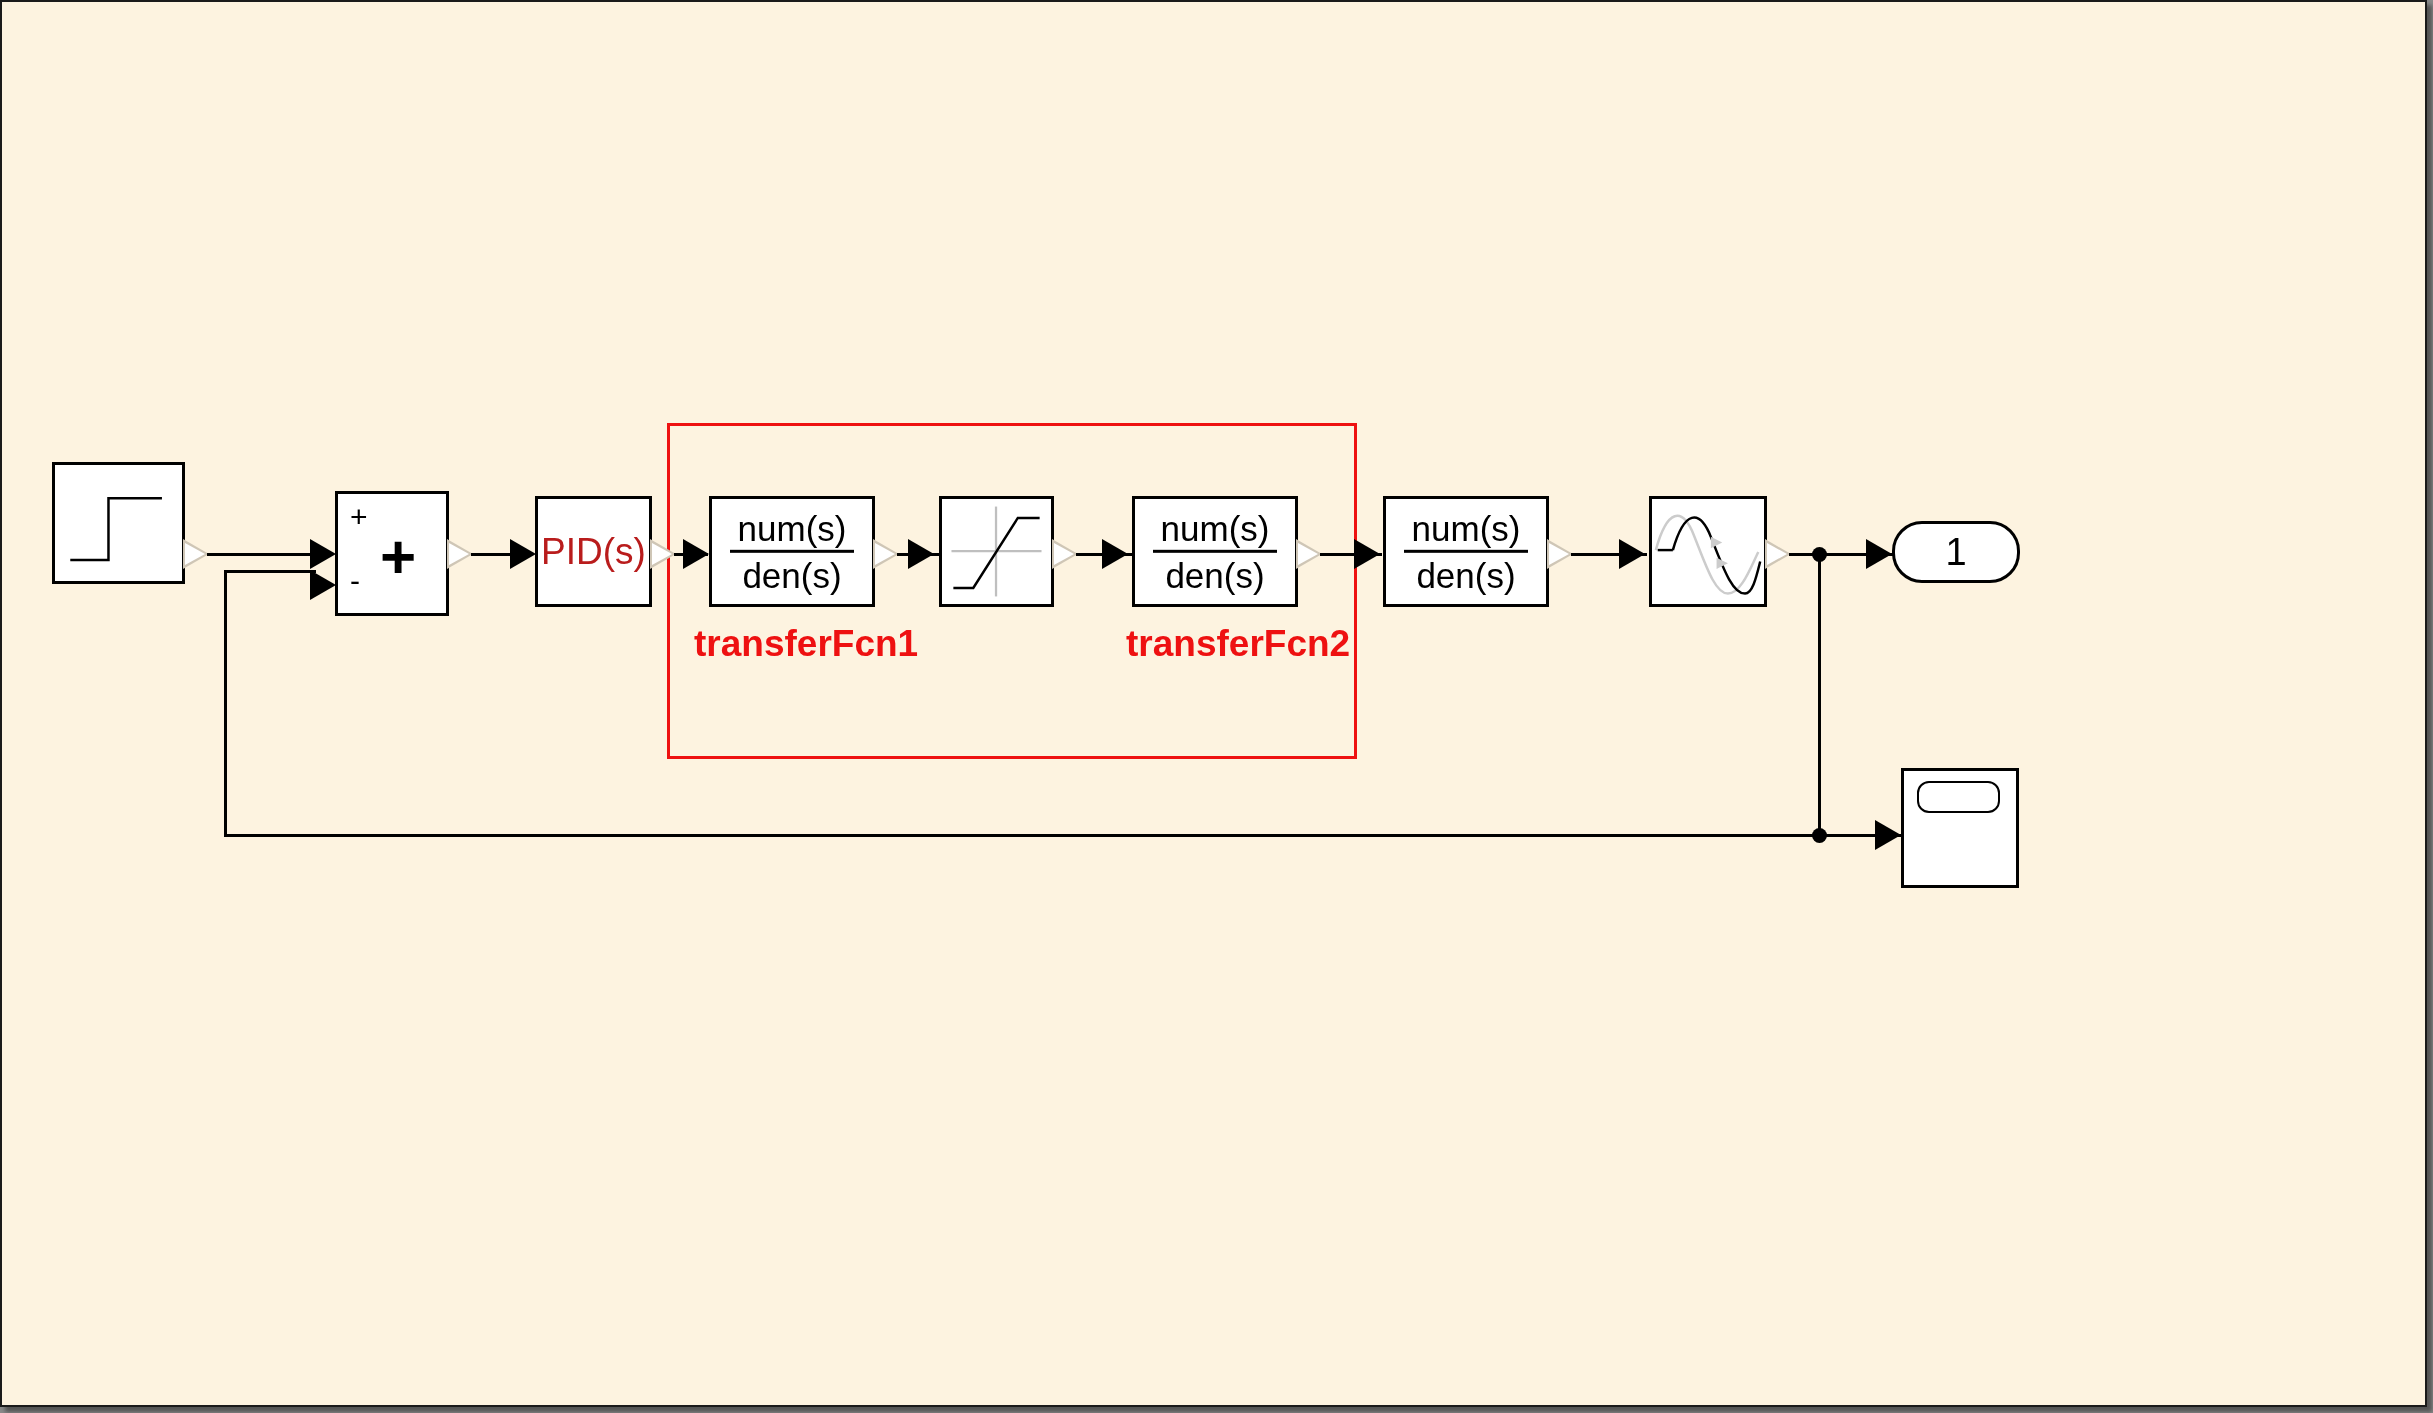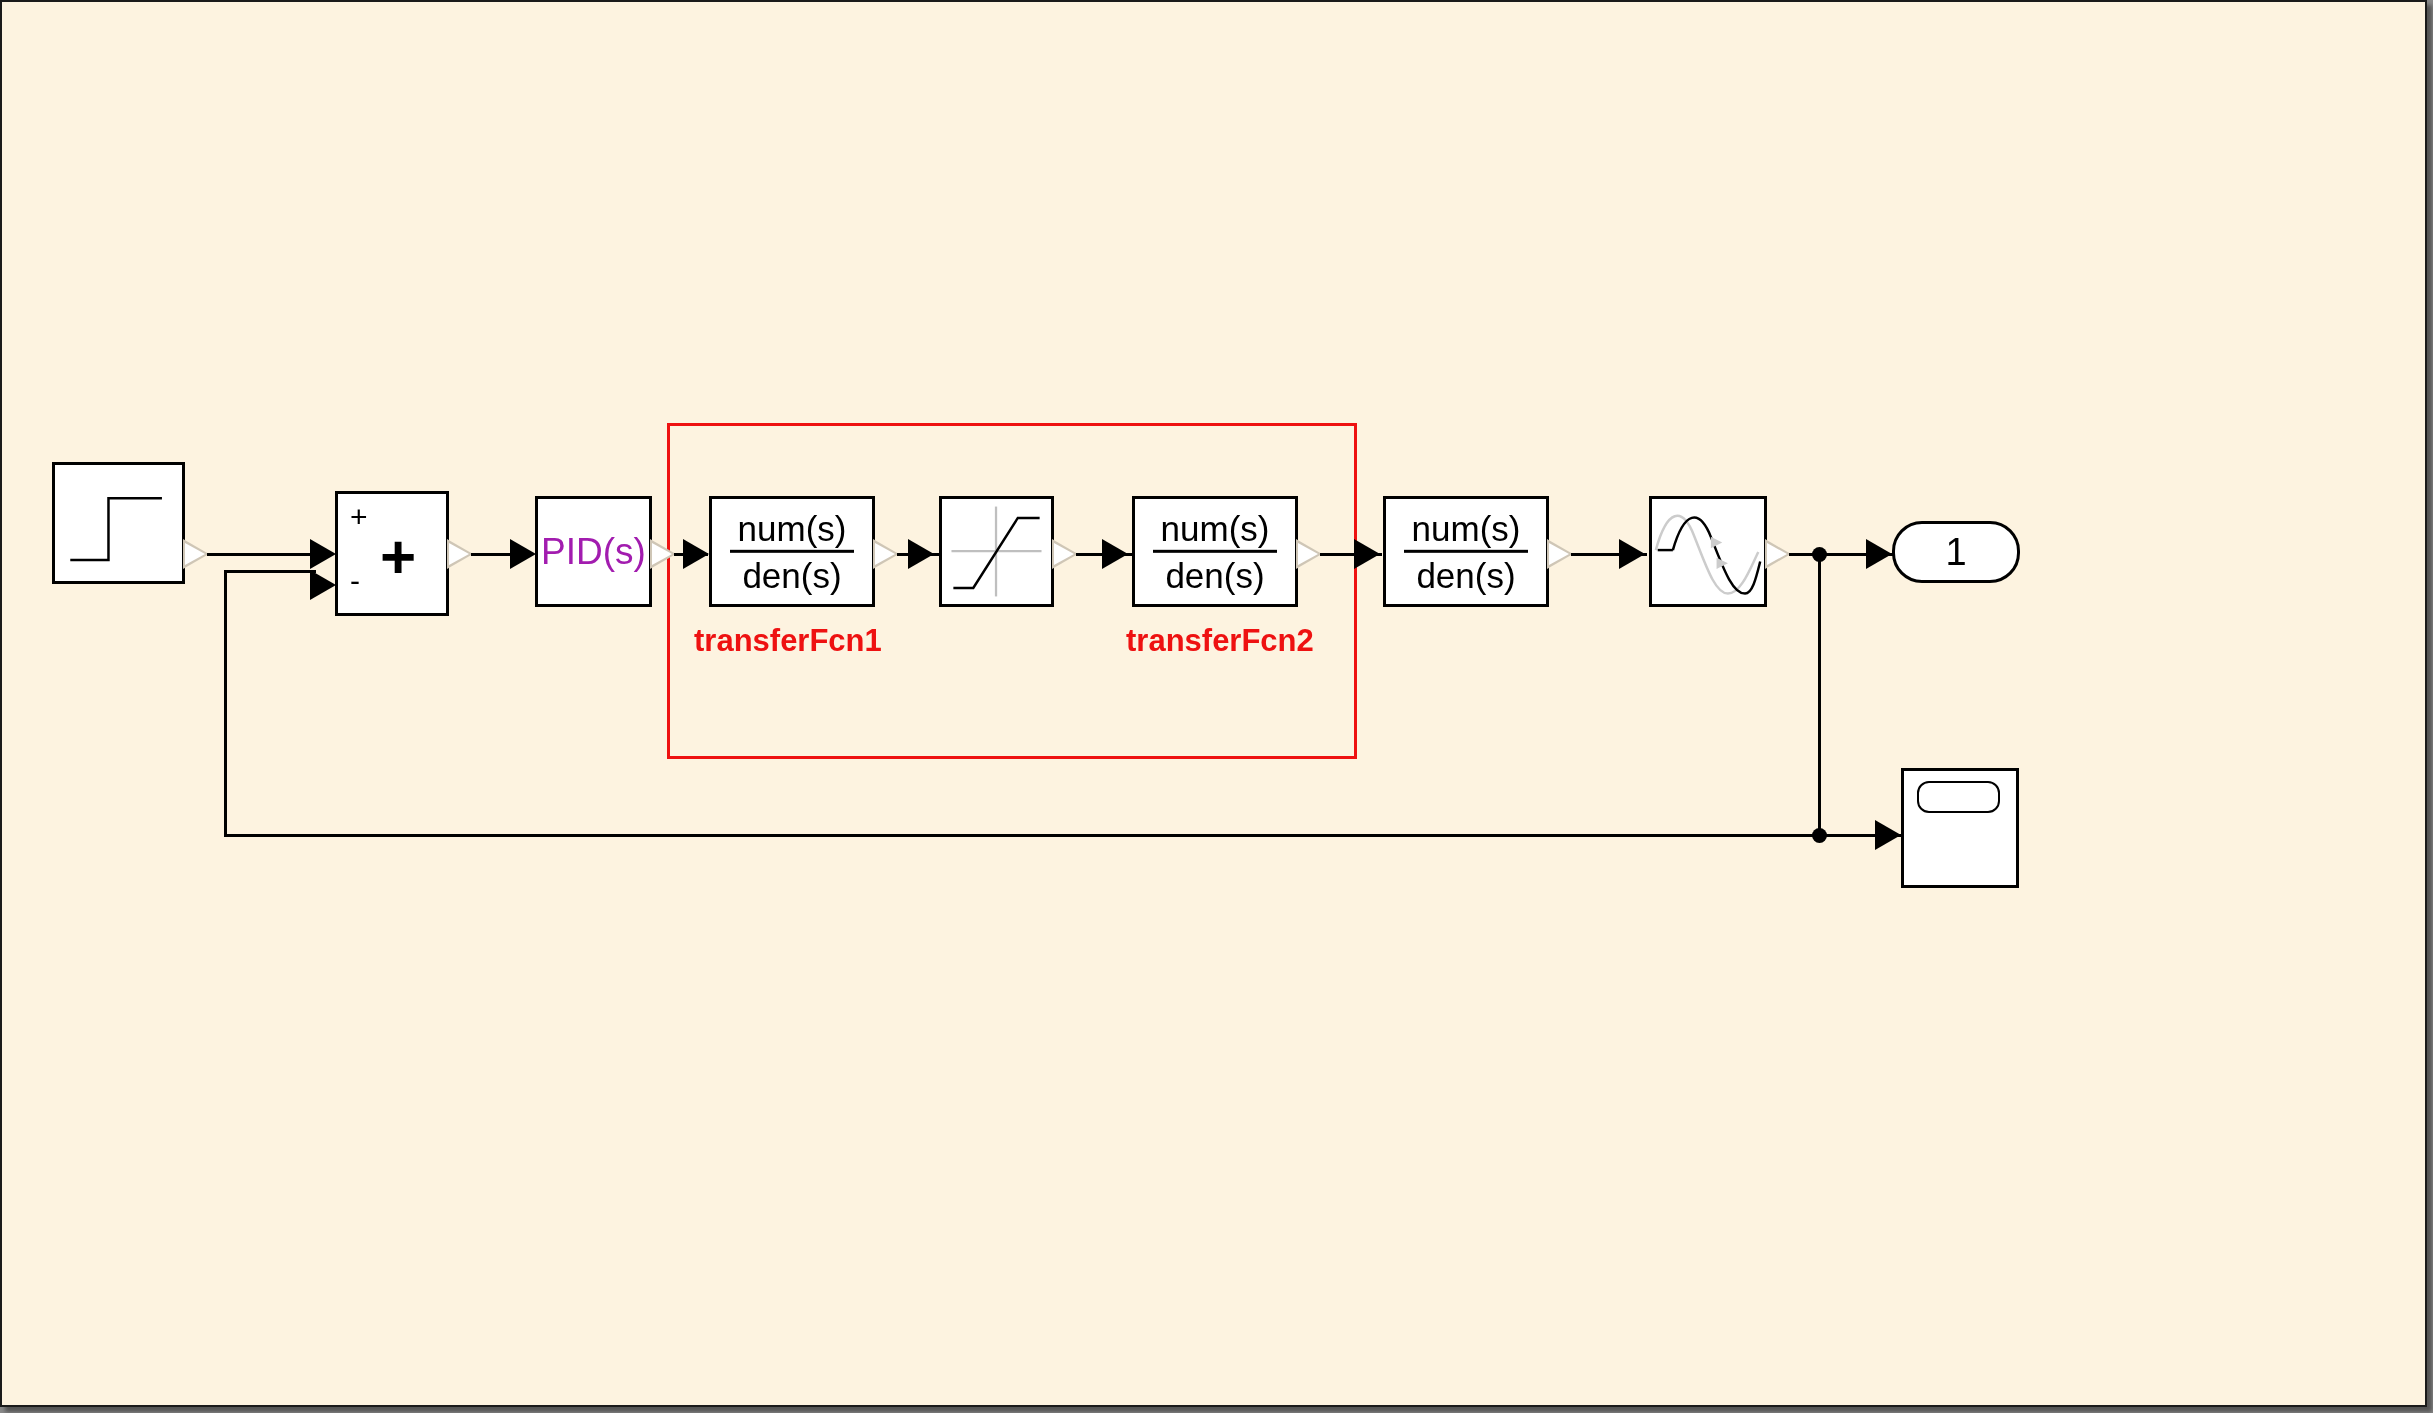--- a/index.html
+++ b/index.html
@@ -31,21 +31,21 @@
     background: #ffffff;
     border: 3px solid #000000;
     box-sizing: border-box;
   }
   .blk-label {
     position: absolute;
     left: 0; right: 0;
     top: 50%;
     transform: translateY(-50%);
     text-align: center;
-    color: #a21caf;
+    color: #b91c1c;
     font-size: 37px;
     line-height: 1.05;
     white-space: nowrap;
   }
   
   .frac {
     position: absolute;
     left: 0; right: 0;
     top: 50%;
     transform: translateY(-50%);
@@ -162,21 +162,21 @@
   
   #subsystem-box {
     position: absolute;
     border: 3px solid #ee1111;
     box-sizing: border-box;
     background: transparent;
   }
   .red-label {
     position: absolute;
     color: #ee1111;
-    font-size: 31px;
+    font-size: 37px;
     font-weight: bold;
     white-space: nowrap;
   }
 
   svg.icon { position: absolute; left: 0; top: 0; width: 100%; height: 100%; display:block; }
 </style>
 </head>
 <body>
 
 <div id="stage">

